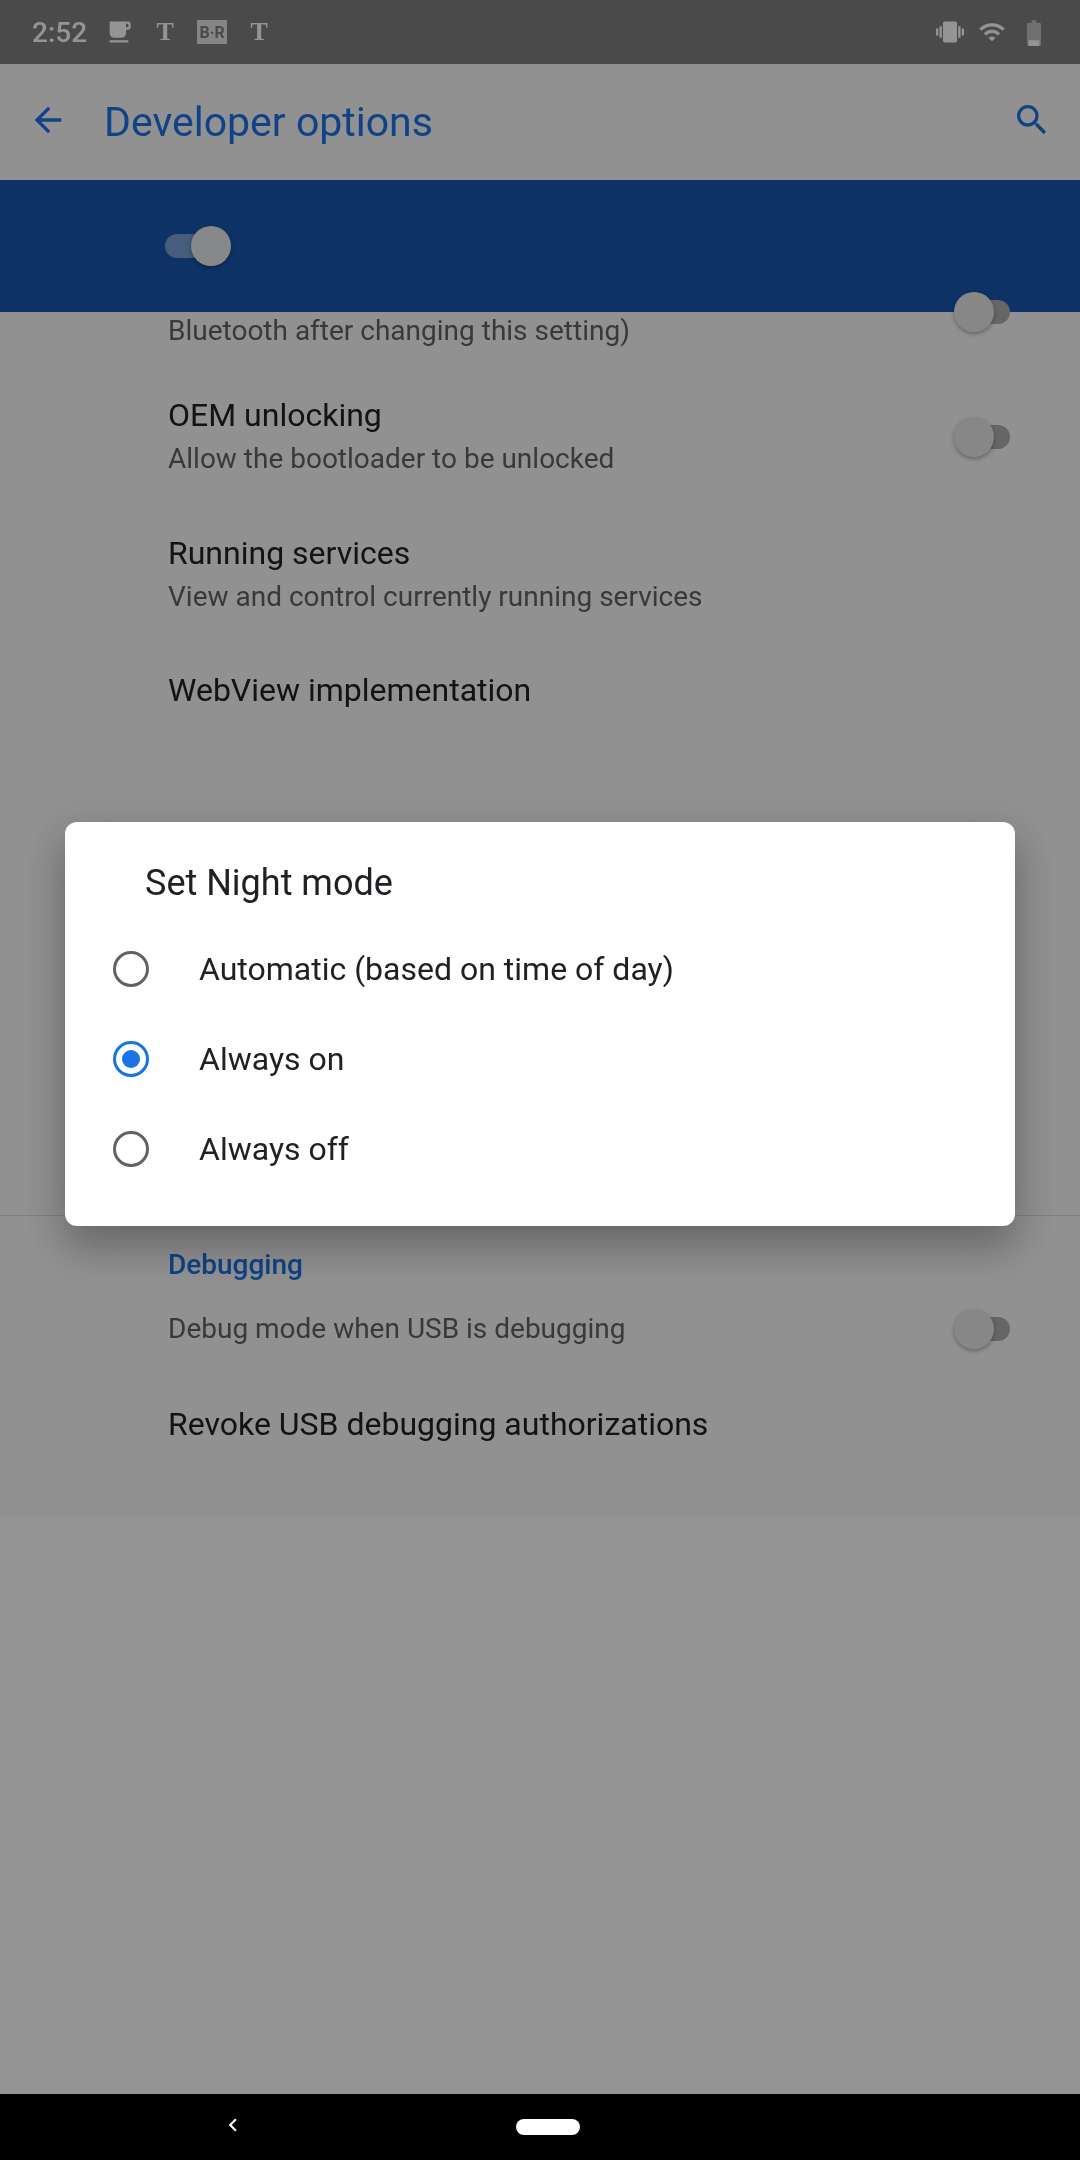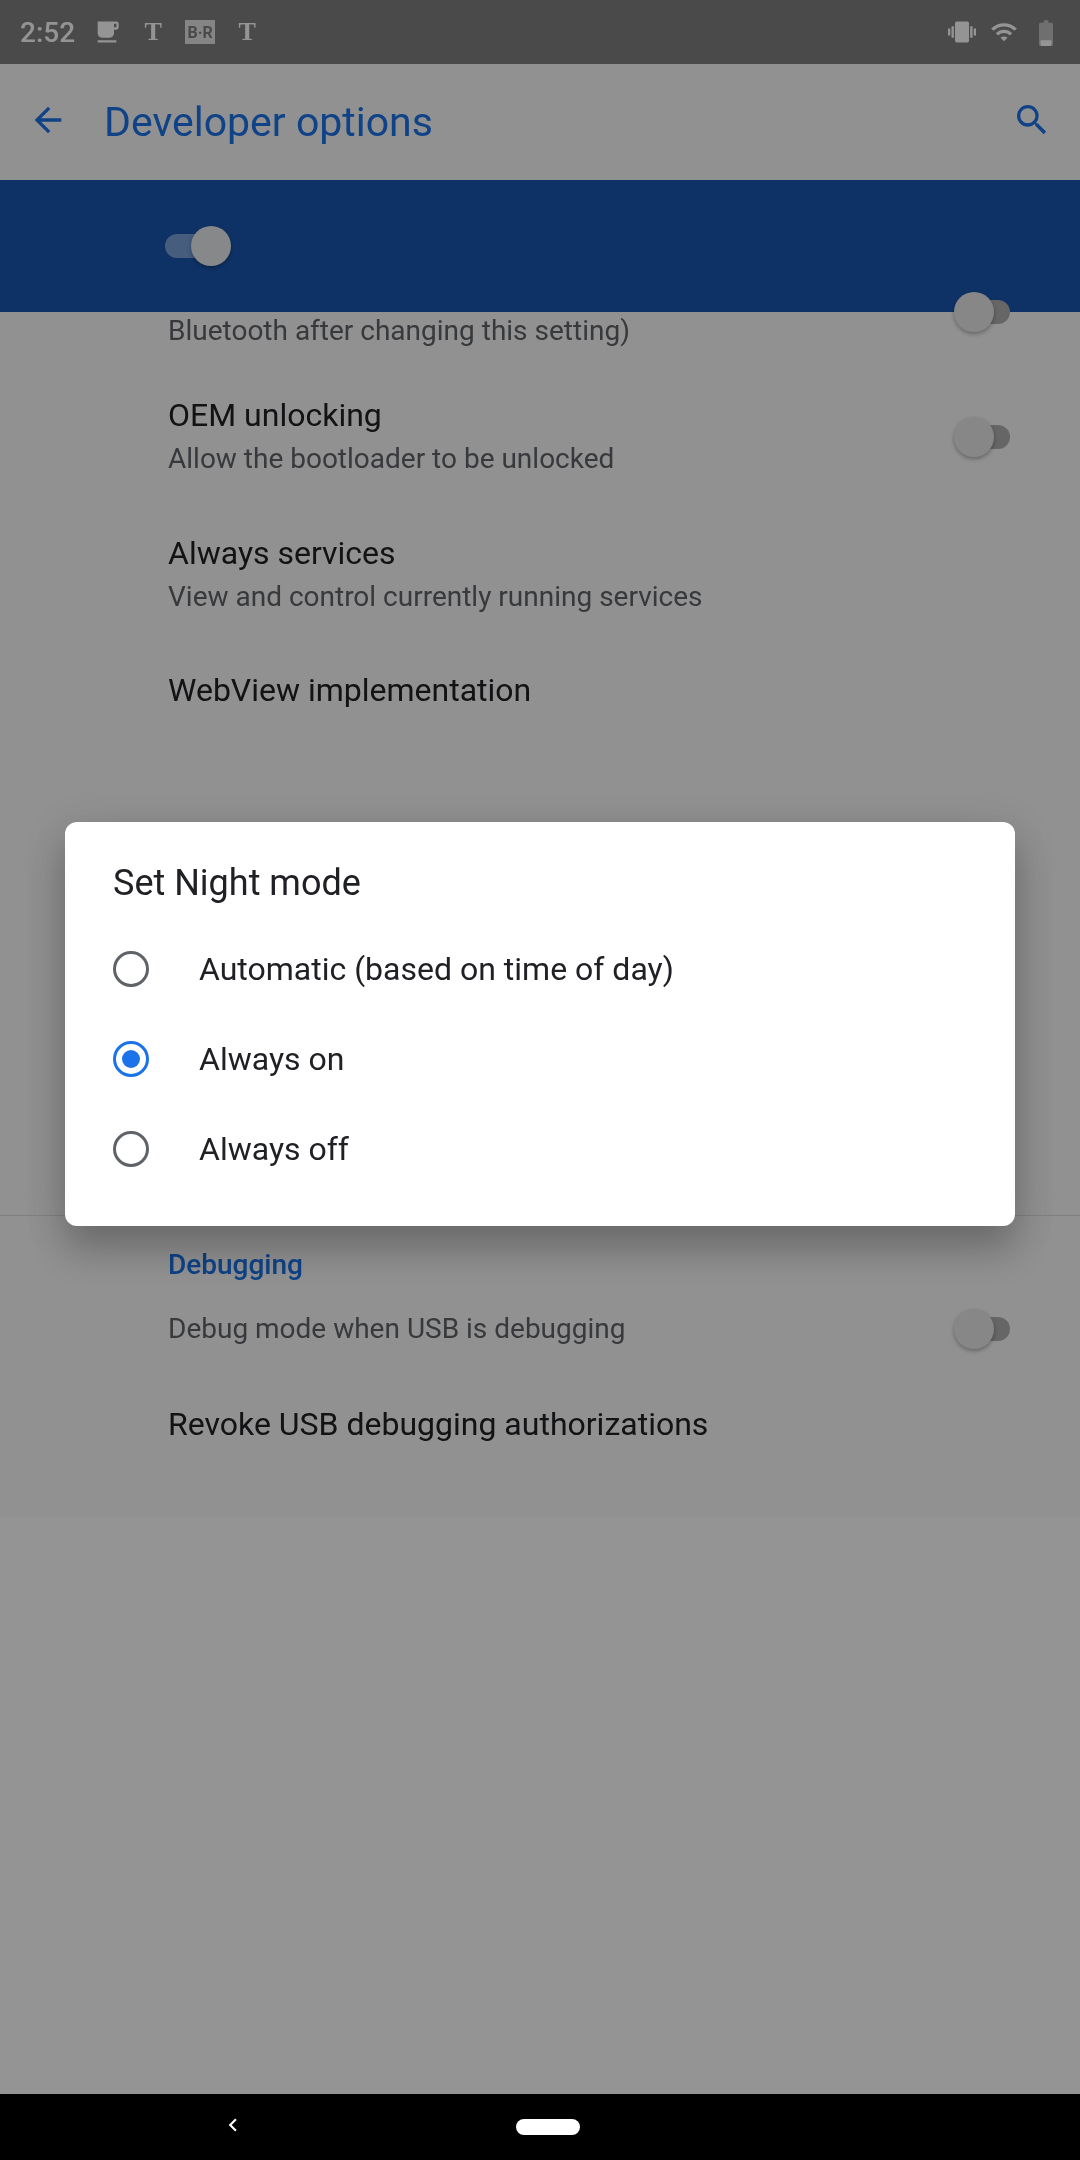--- a/index.html
+++ b/index.html
@@ -13,21 +13,21 @@
       height: 2160px;
       background: #fff;
       position: relative;
       overflow: hidden;
     }
     .status-bar {
       height: 64px;
       background: #808080;
       display: flex;
       align-items: center;
-      padding: 0 20px;
+      padding: 0 32px;
       color: #fff;
       font-size: 28px;
       font-weight: 500;
     }
     .status-left {
       display: flex;
       align-items: center;
       gap: 18px;
     }
     .status-right {
@@ -159,20 +159,21 @@
       right: 65px;
       background: #fff;
       border-radius: 12px;
       box-shadow: 0 24px 38px rgba(0,0,0,0.2), 0 9px 46px rgba(0,0,0,0.12);
       padding: 40px 0 32px;
     }
     .dialog-title {
       font-size: 36px;
       color: #202124;
       padding: 0 48px 20px;
+      margin-left: 32px;
     }
     .dialog-option {
       display: flex;
       align-items: center;
       gap: 50px;
       padding: 26px 48px;
     }
     .radio {
       width: 36px;
       height: 36px;
@@ -295,21 +296,21 @@
       <div class="setting-subtitle">Allow the bootloader to be unlocked</div>
     </div>
     <div class="toggle off">
       <div class="toggle-track"></div>
       <div class="toggle-thumb"></div>
     </div>
   </div>
 
   <div class="setting-item">
     <div class="setting-content">
-      <div class="setting-title">Always services</div>
+      <div class="setting-title">Running services</div>
       <div class="setting-subtitle">View and control currently running services</div>
     </div>
   </div>
 
   <div class="setting-item">
     <div class="setting-content">
       <div class="setting-title">WebView implementation</div>
     </div>
   </div>
 

